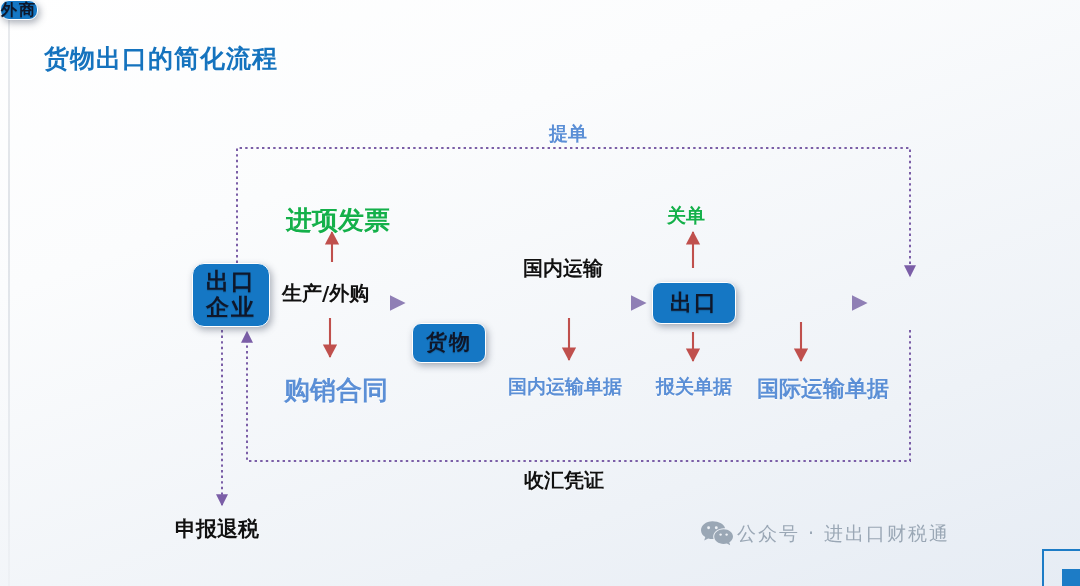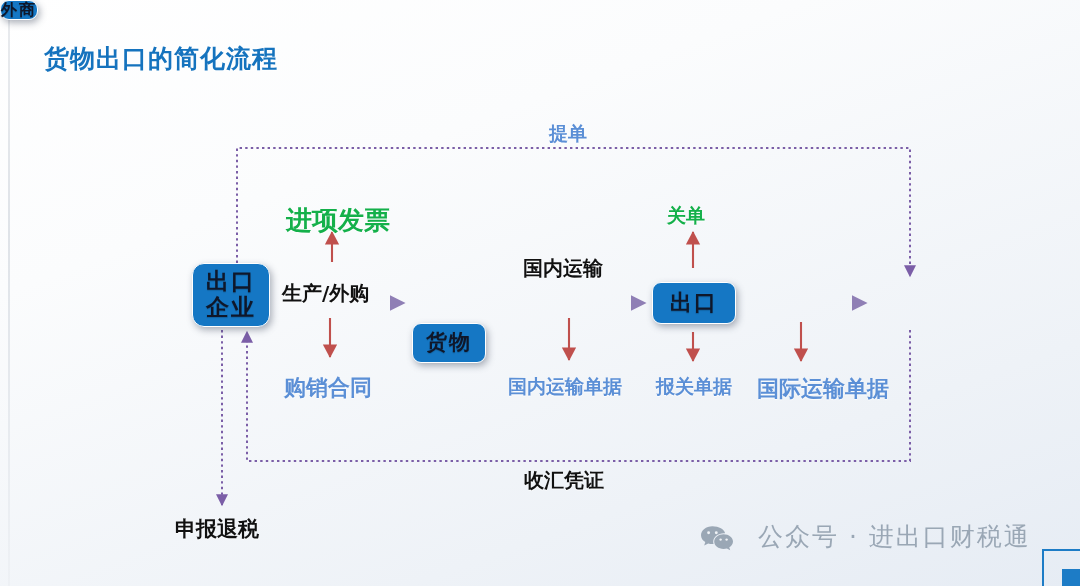--- a/index.html
+++ b/index.html
@@ -89,38 +89,38 @@
     font-weight: bold;
     white-space: nowrap;
     text-shadow: 0 1px 1px rgba(255,255,255,0.85);
   }
   .lbl-green { color: #14b04a; }
   .lbl-blue  { color: #5b8fd6; }
   .lbl-black { color: #111111; }
   #lbl-input-invoice  { left: 286px; top: 203px; font-size: 26px; }
   #lbl-customs-decl   { left: 667px; top: 203px; font-size: 19px; font-family: Liberation Mono, monospace; }
   #lbl-bill-lading    { left: 549px; top: 121px; font-size: 19px; }
-  #lbl-sales-contract { left: 284px; top: 373px; font-size: 22px; }
+  #lbl-sales-contract { left: 284px; top: 373px; font-size: 26px; }
   #lbl-dom-doc        { left: 508px; top: 374px; font-size: 19px; }
   #lbl-decl-doc       { left: 656px; top: 374px; font-size: 19px; }
   #lbl-intl-doc       { left: 757px; top: 374px; font-size: 22px; }
   #lbl-production     { left: 282px; top: 280px; font-size: 20px; }
   #lbl-dom-transport  { left: 523px; top: 255px; font-size: 20px; }
   #lbl-fx-voucher     { left: 524px; top: 467px; font-size: 20px; }
   #lbl-tax-refund     { left: 175px; top: 515px; font-size: 21px; }
   
   #watermark {
     position: absolute;
     left: 700px;
     top: 520px;
     display: flex;
-    align-items: flex-end;
-    gap: 24px;
+    align-items: center;
+    gap: 3px;
     color: #9aa7b5;
-    font-size: 25px;
+    font-size: 19px;
     letter-spacing: 2px;
     white-space: nowrap;
   }
   #watermark .wm-icon { display: block; line-height: 0; }
   #corner-mark {
     position: absolute;
     left: 1042px;
     top: 549px;
     width: 46px;
     height: 44px;

